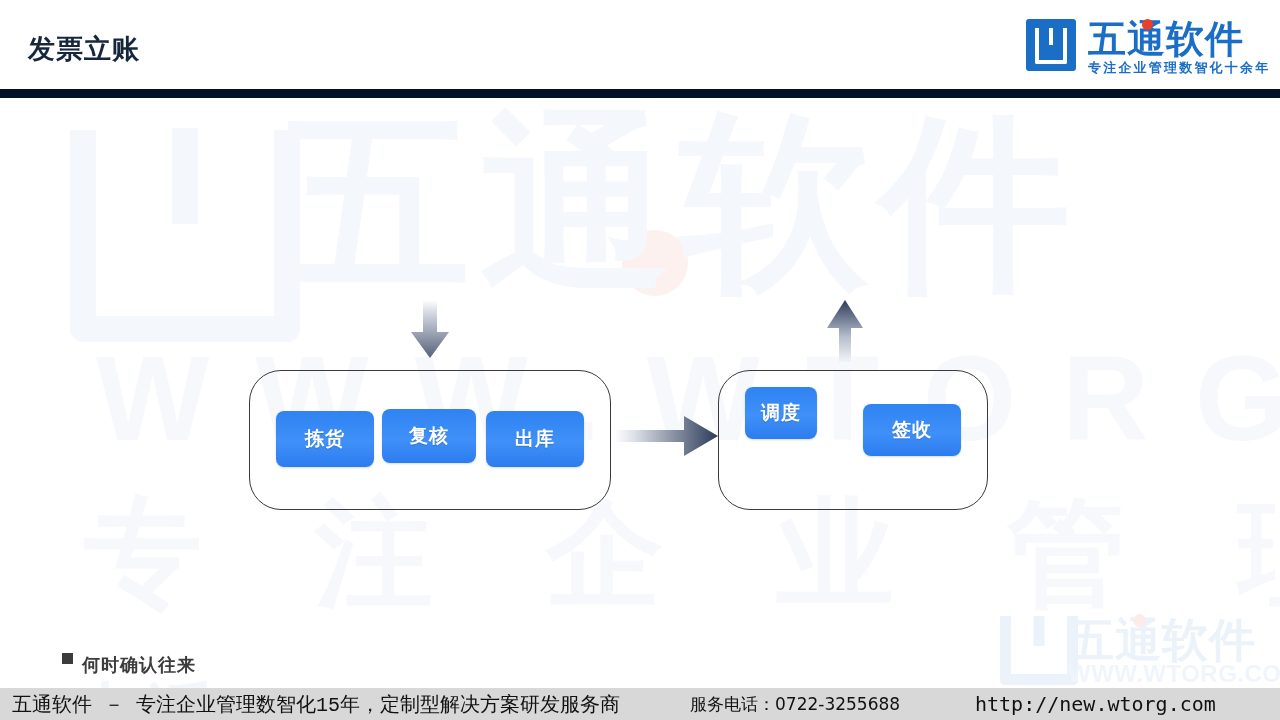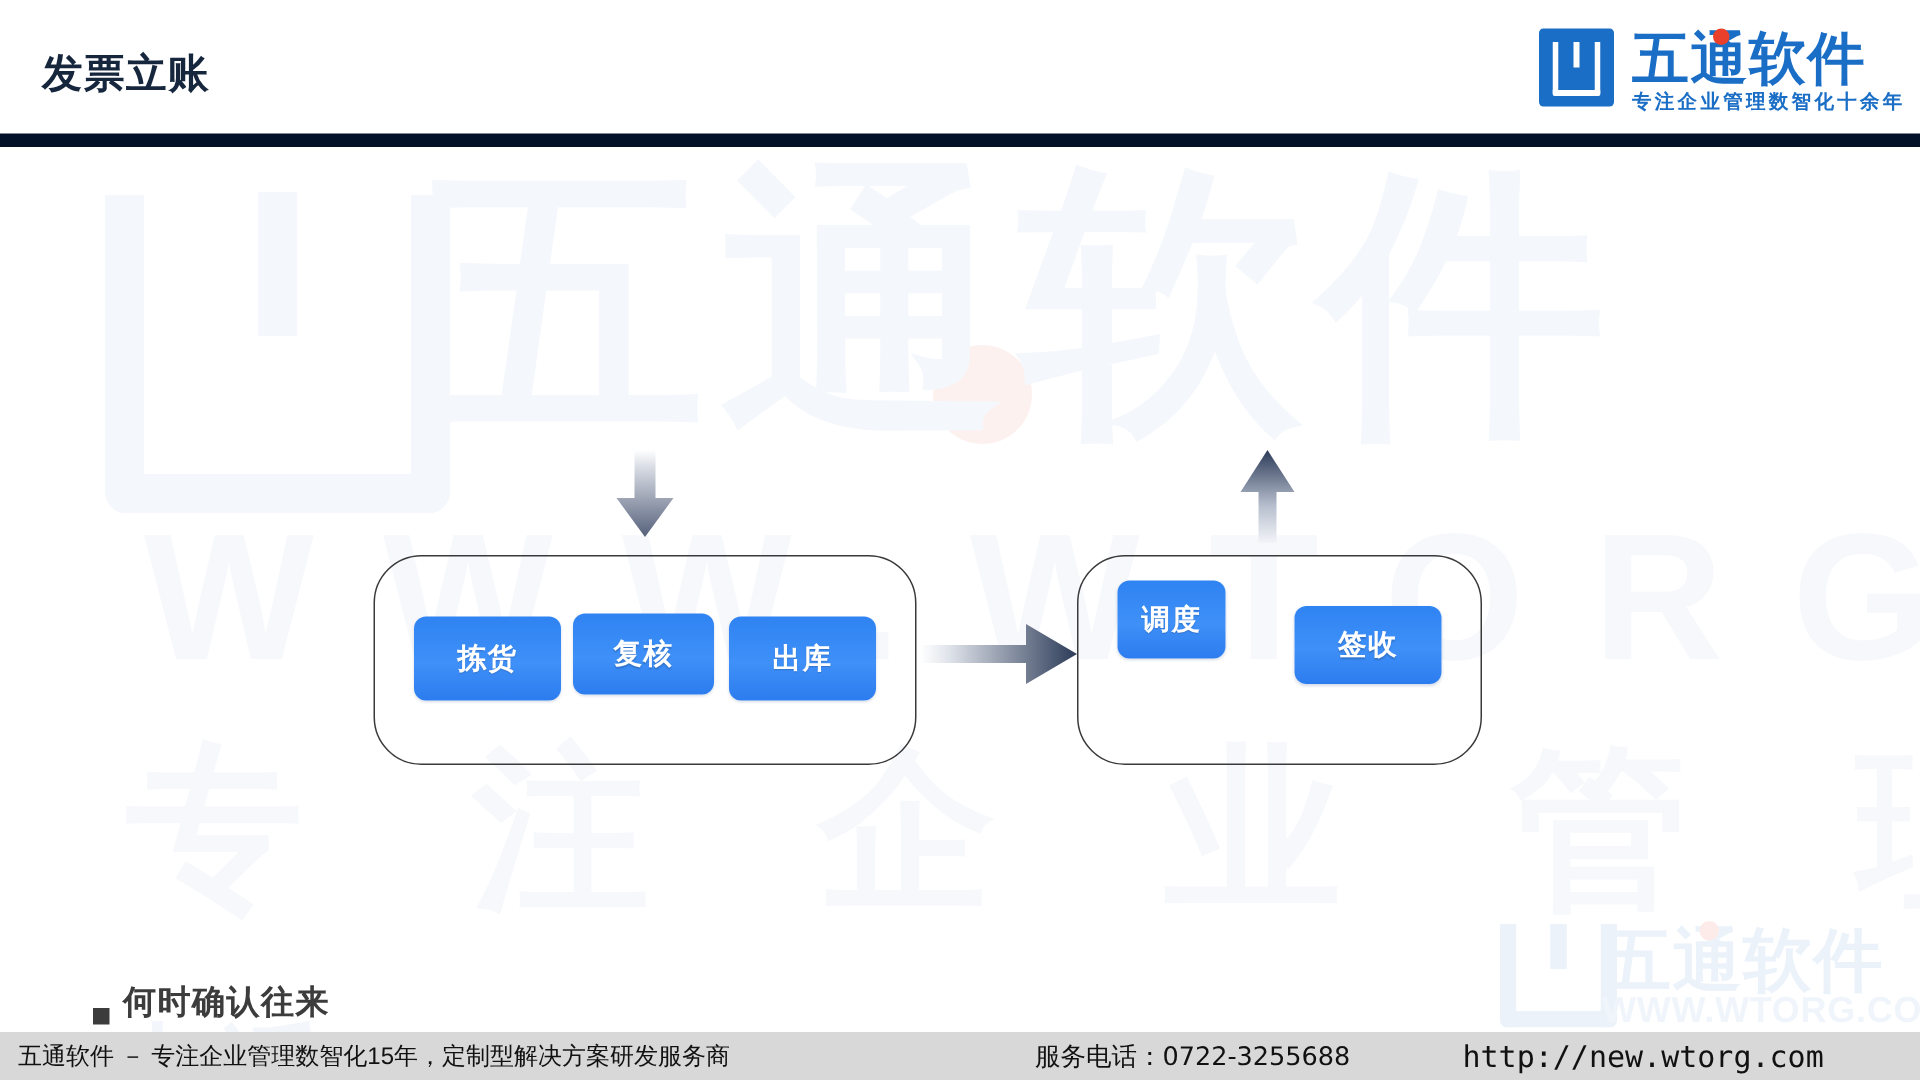--- a/index.html
+++ b/index.html
@@ -143,30 +143,30 @@
     text-shadow:0 1px 1px rgba(0,0,0,.18);
     box-shadow:0 1px 2px rgba(20,60,120,.18);
     box-sizing:border-box;
   }
 
   .arrow{position:absolute;}
 
   
   .bullet{
     position:absolute;left:62px;top:653px;z-index:3;
-    font-size:22px;font-weight:700;color:#3c3c3c;letter-spacing:1px;
-    display:flex;align-items:flex-end;gap:9px;
+    font-size:18px;font-weight:700;color:#3c3c3c;letter-spacing:1px;
+    display:flex;align-items:flex-start;gap:9px;
   }
   .bullet .sq{width:11px;height:11px;background:#3c3c3c;display:inline-block;}
   .footer{
     position:absolute;left:0;bottom:0;width:1280px;height:32px;background:#d8d8d8;z-index:4;
     display:flex;align-items:center;
   }
-  .footer .f1{position:absolute;left:12px;font-size:16px;color:#111;
-    font-family:Liberation Sans, sans-serif;white-space:nowrap;}
+  .footer .f1{position:absolute;left:12px;font-size:20px;color:#111;
+    font-family:Liberation Mono, monospace;white-space:nowrap;}
   .footer .f2{position:absolute;left:690px;font-size:17px;color:#111;
     font-family:"DejaVu Sans","Liberation Sans",sans-serif;white-space:nowrap;}
   .footer .f3{position:absolute;left:975px;font-size:20px;color:#111;
     font-family:"DejaVu Sans Mono","Liberation Mono",monospace;white-space:nowrap;}
 </style>
 </head>
 <body>
 
 <div class="slide">
 

